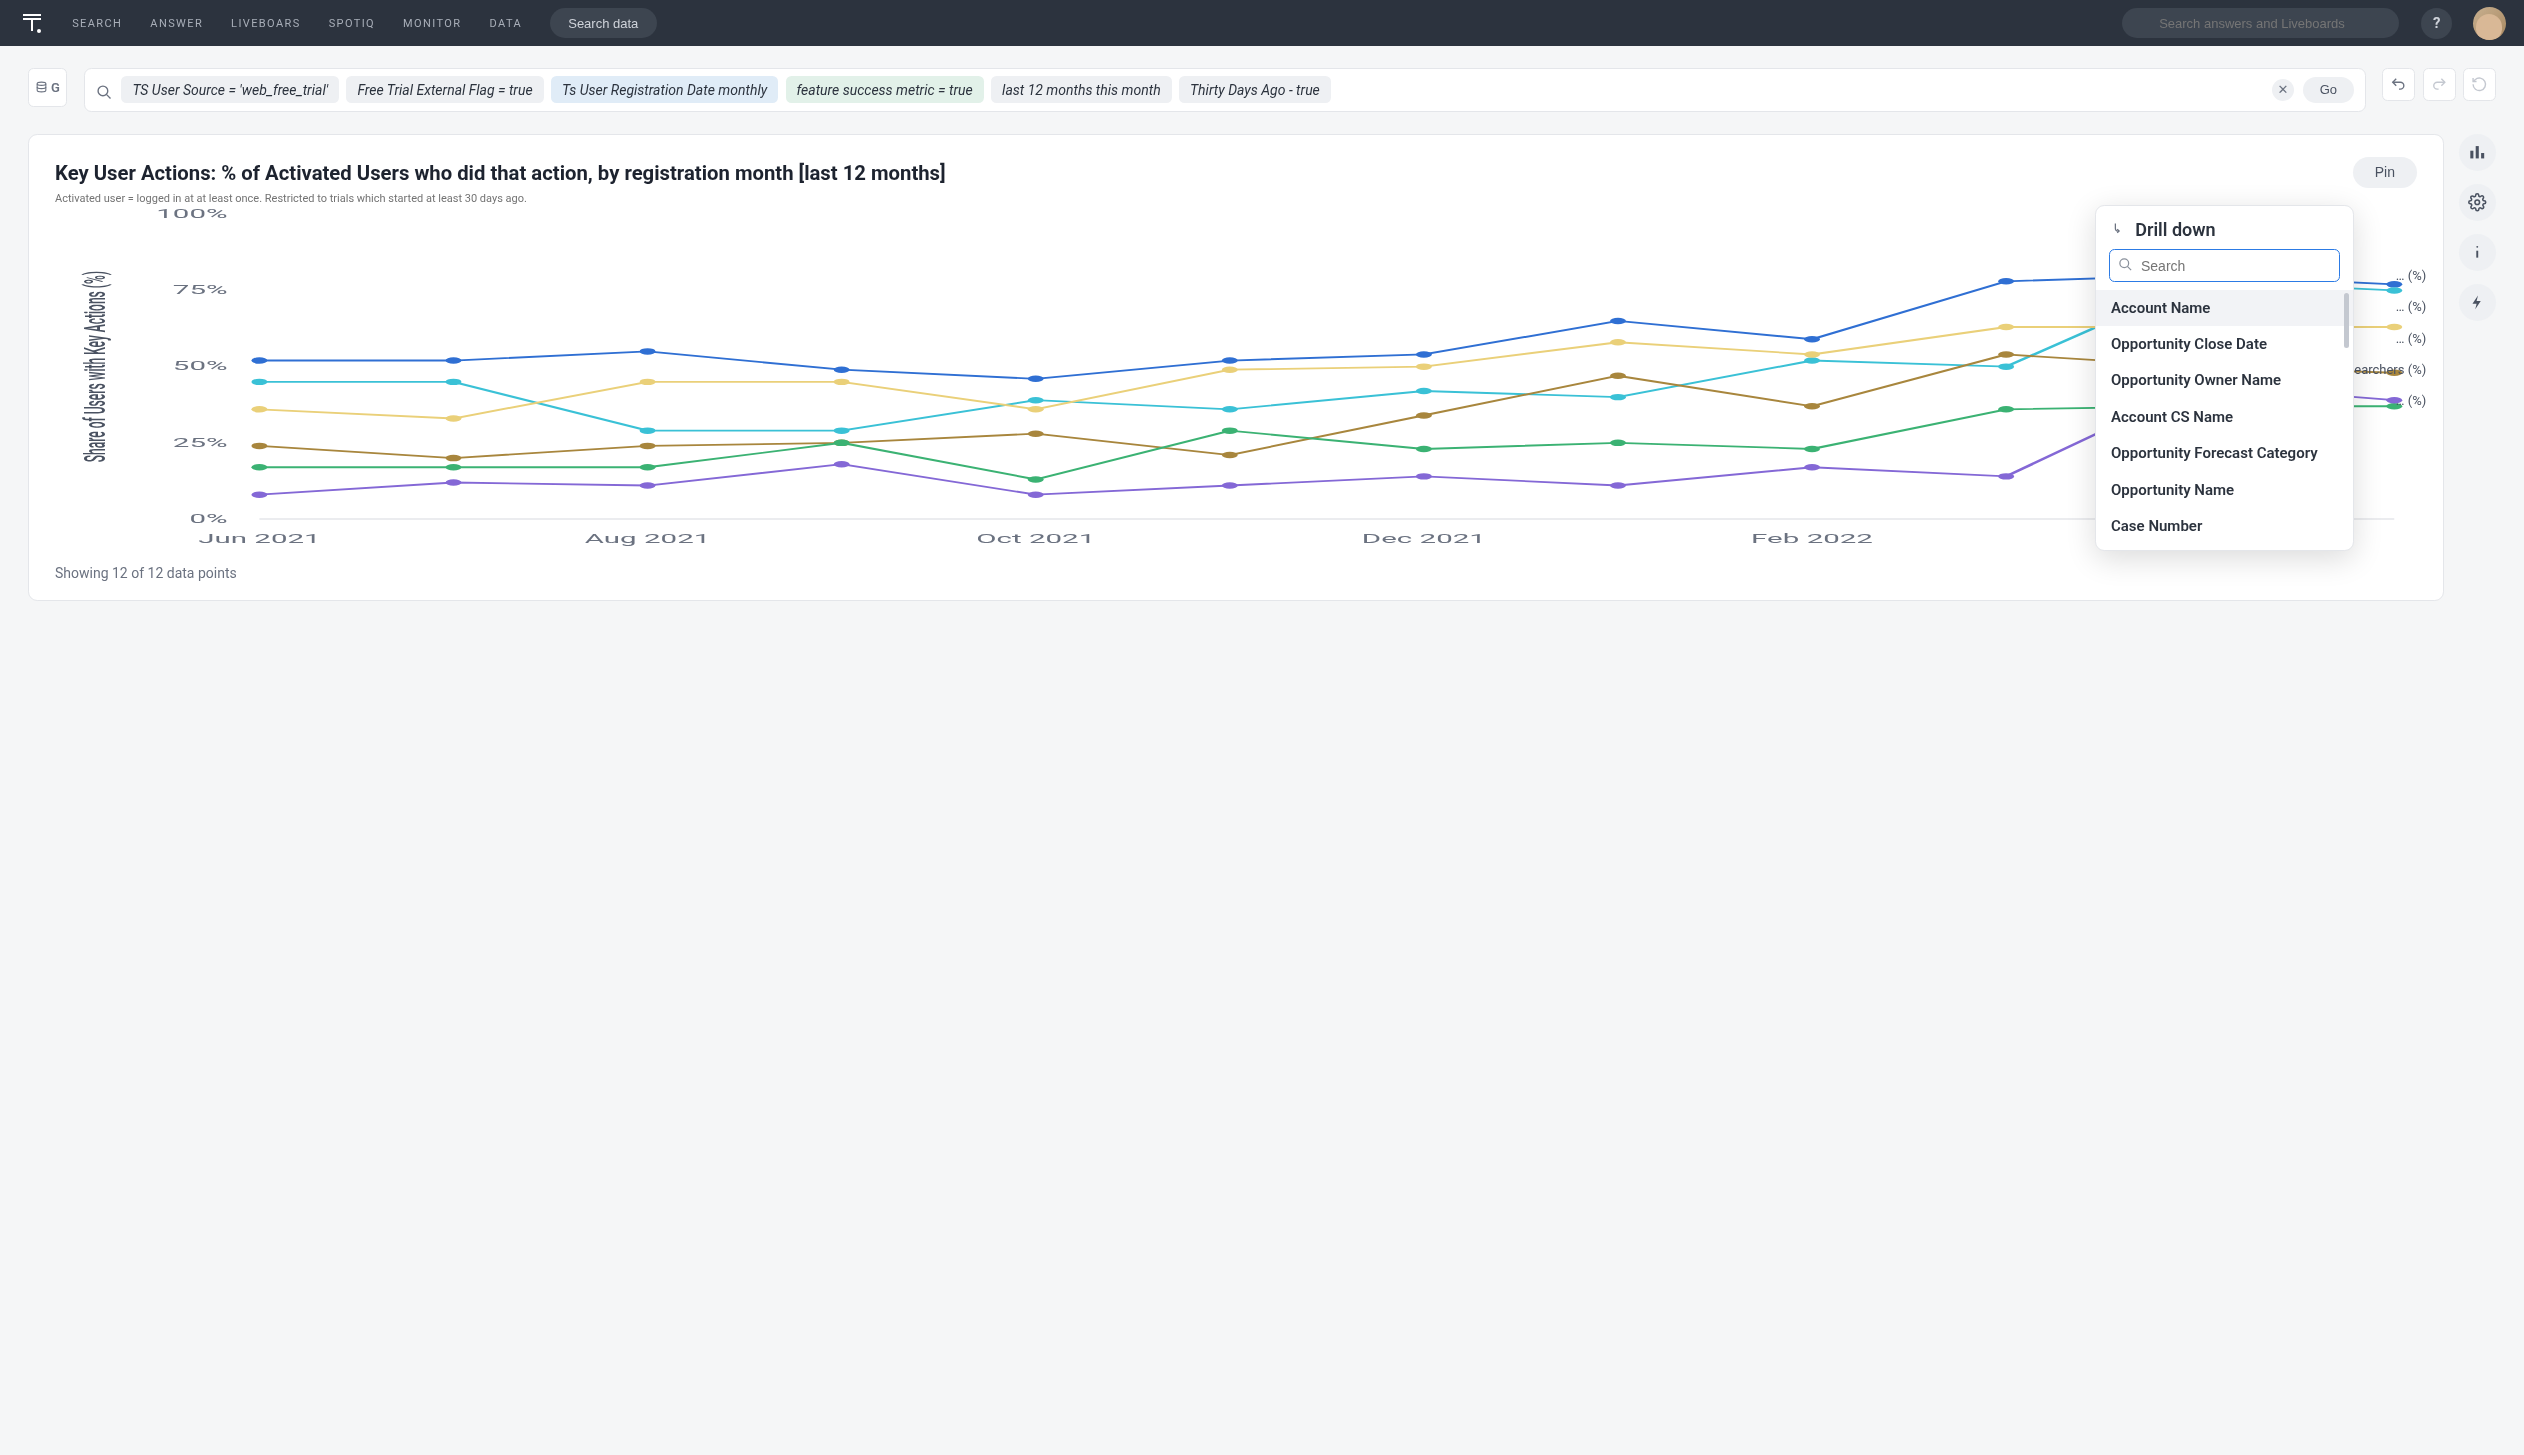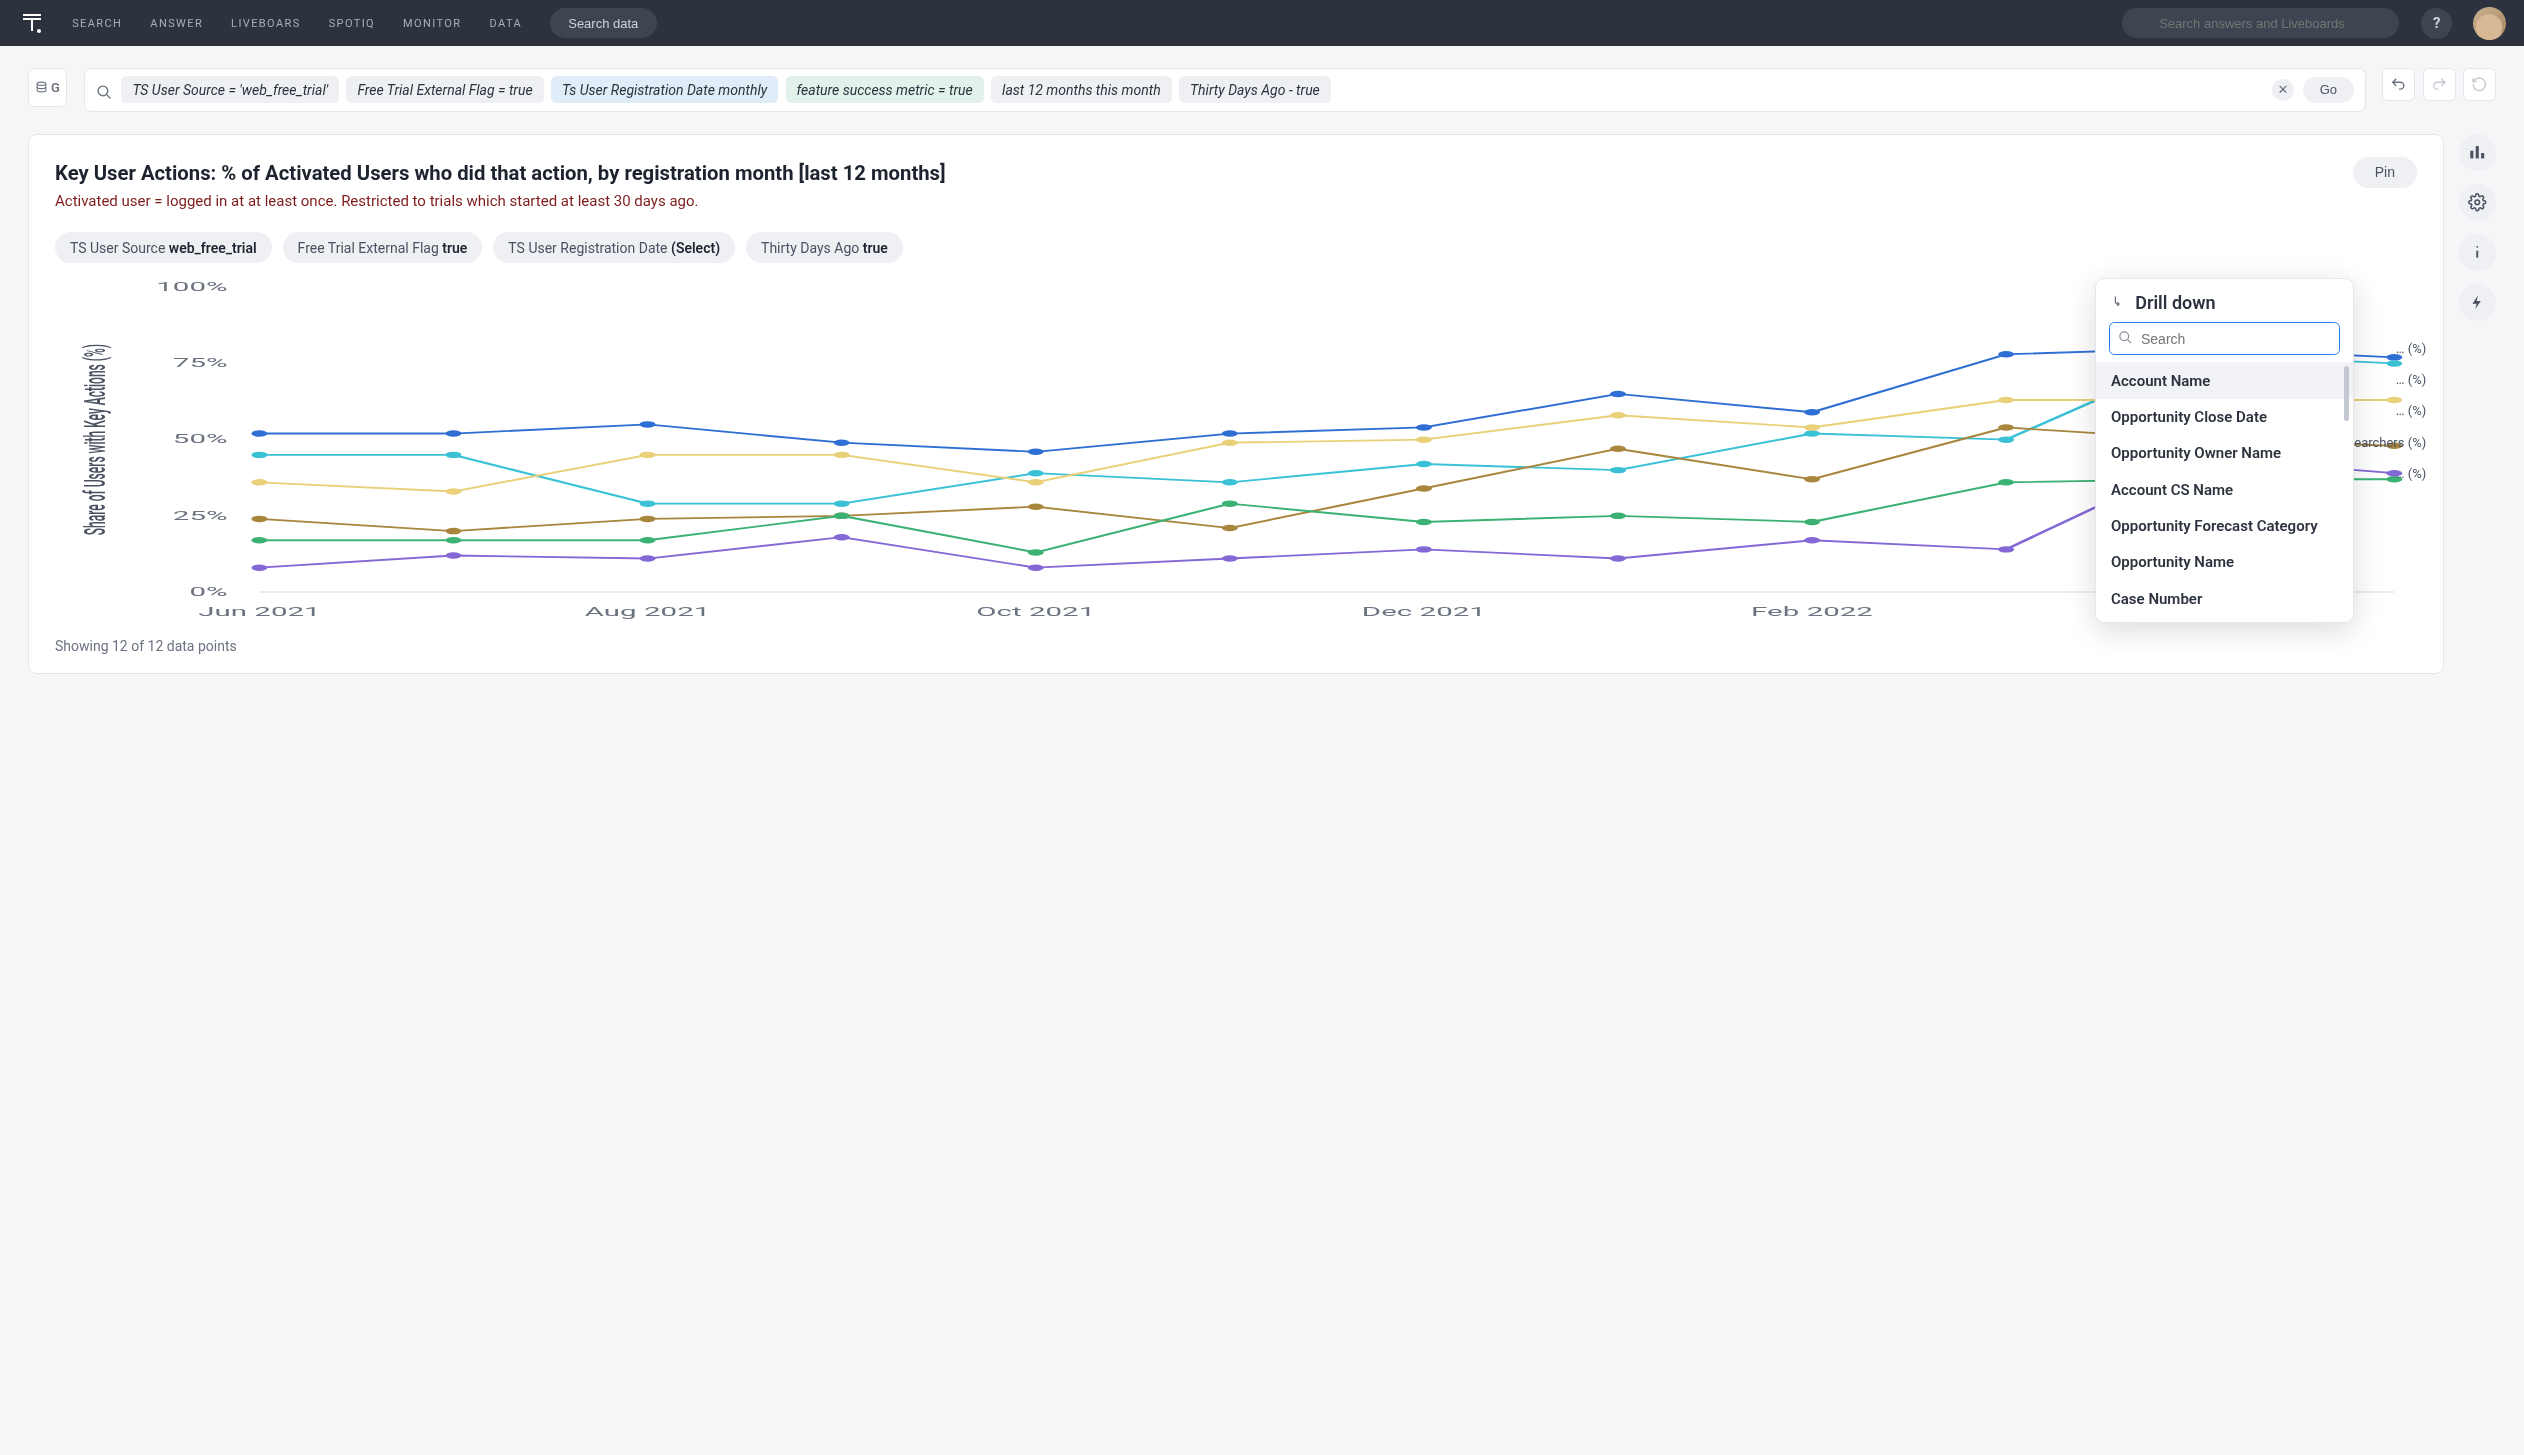--- a/index.html
+++ b/index.html
@@ -154,23 +154,22 @@
   padding: 26px 26px 18.5px;
   position: relative;
 }
 .card-title {
   font-size: 20.3px;
   font-weight: 700;
   color: #1d232f;
   margin-bottom: 7.4px;
 }
 .card-subtitle {
-  font-size: 15px;
-  color: #7f1d1d;
-  margin-bottom: 22px;
+  font-size: 11px;
+  color: #737373;
 }
 .pin-btn {
   position: absolute; right: 26px; top: 22px;
   background: #eef0f3; border: none; color: #4a5261;
   padding: 7.4px 22px; border-radius: 18.5px; font-size: 14px;
   cursor: pointer;
 }
 
 .filter-chips { display: flex; gap: 11px; flex-wrap: wrap; margin-bottom: 15px; }
 .fchip {
@@ -356,26 +355,20 @@
     </div>
   </div>
 </div>
 
 <div class="card-wrap">
   <div class="card">
     <button class="pin-btn">Pin</button>
     <div class="card-title">Key User Actions: % of Activated Users who did that action, by registration month [last 12 months]</div>
     <div class="card-subtitle">Activated user = logged in at at least once. Restricted to trials which started at least 30 days ago.</div>
 
-    <div class="filter-chips">
-      <span class="fchip"><span>TS User Source</span> <b>web_free_trial</b></span>
-      <span class="fchip"><span>Free Trial External Flag</span> <b>true</b></span>
-      <span class="fchip"><span>TS User Registration Date</span> <b>(Select)</b></span>
-      <span class="fchip"><span>Thirty Days Ago</span> <b>true</b></span>
-    </div>
 
     <div class="chart-area">
       <svg class="chart-svg" id="chart-svg" viewBox="0 0 1040 380" preserveAspectRatio="none" style="font-size:14px">
           <text x="76" y="344" text-anchor="end" class="axis-text">0%</text>
           <text x="76" y="261.5" text-anchor="end" class="axis-text">25%</text>
           <text x="76" y="179" text-anchor="end" class="axis-text">50%</text>
           <text x="76" y="96.5" text-anchor="end" class="axis-text">75%</text>
           <text x="76" y="14" text-anchor="end" class="axis-text">100%</text>
           <line x1="90" y1="340" x2="1030" y2="340" stroke="#d7dae0" stroke-width="1"></line>
           <text x="90" y="366" text-anchor="middle" class="axis-text">Jun 2021</text>

